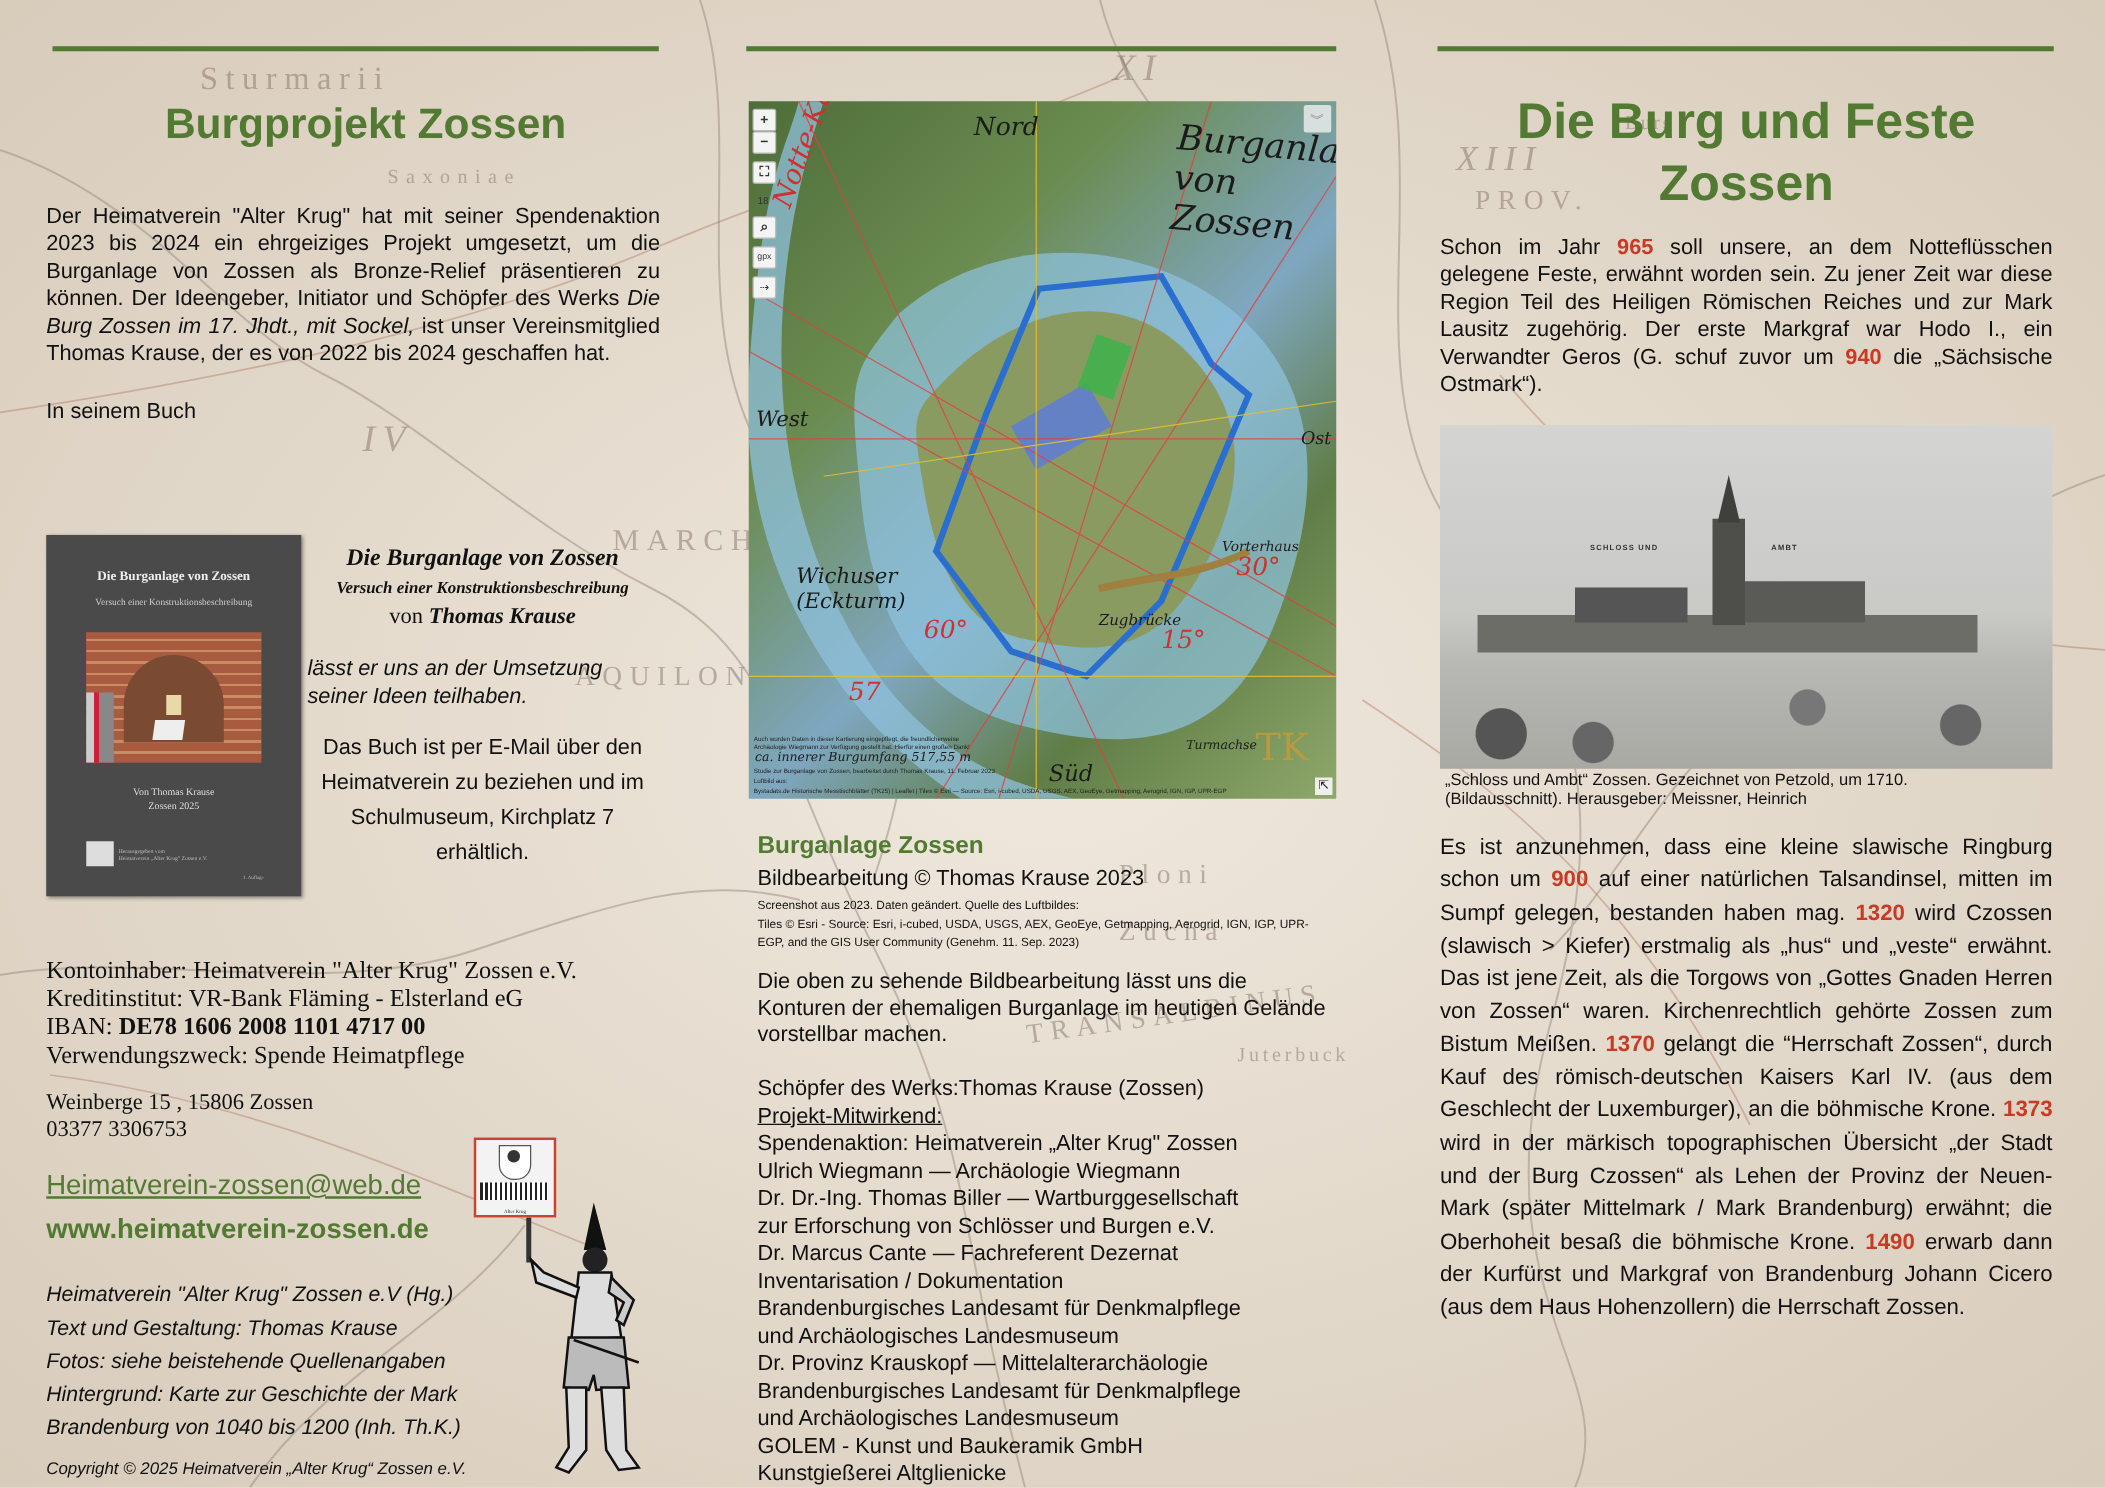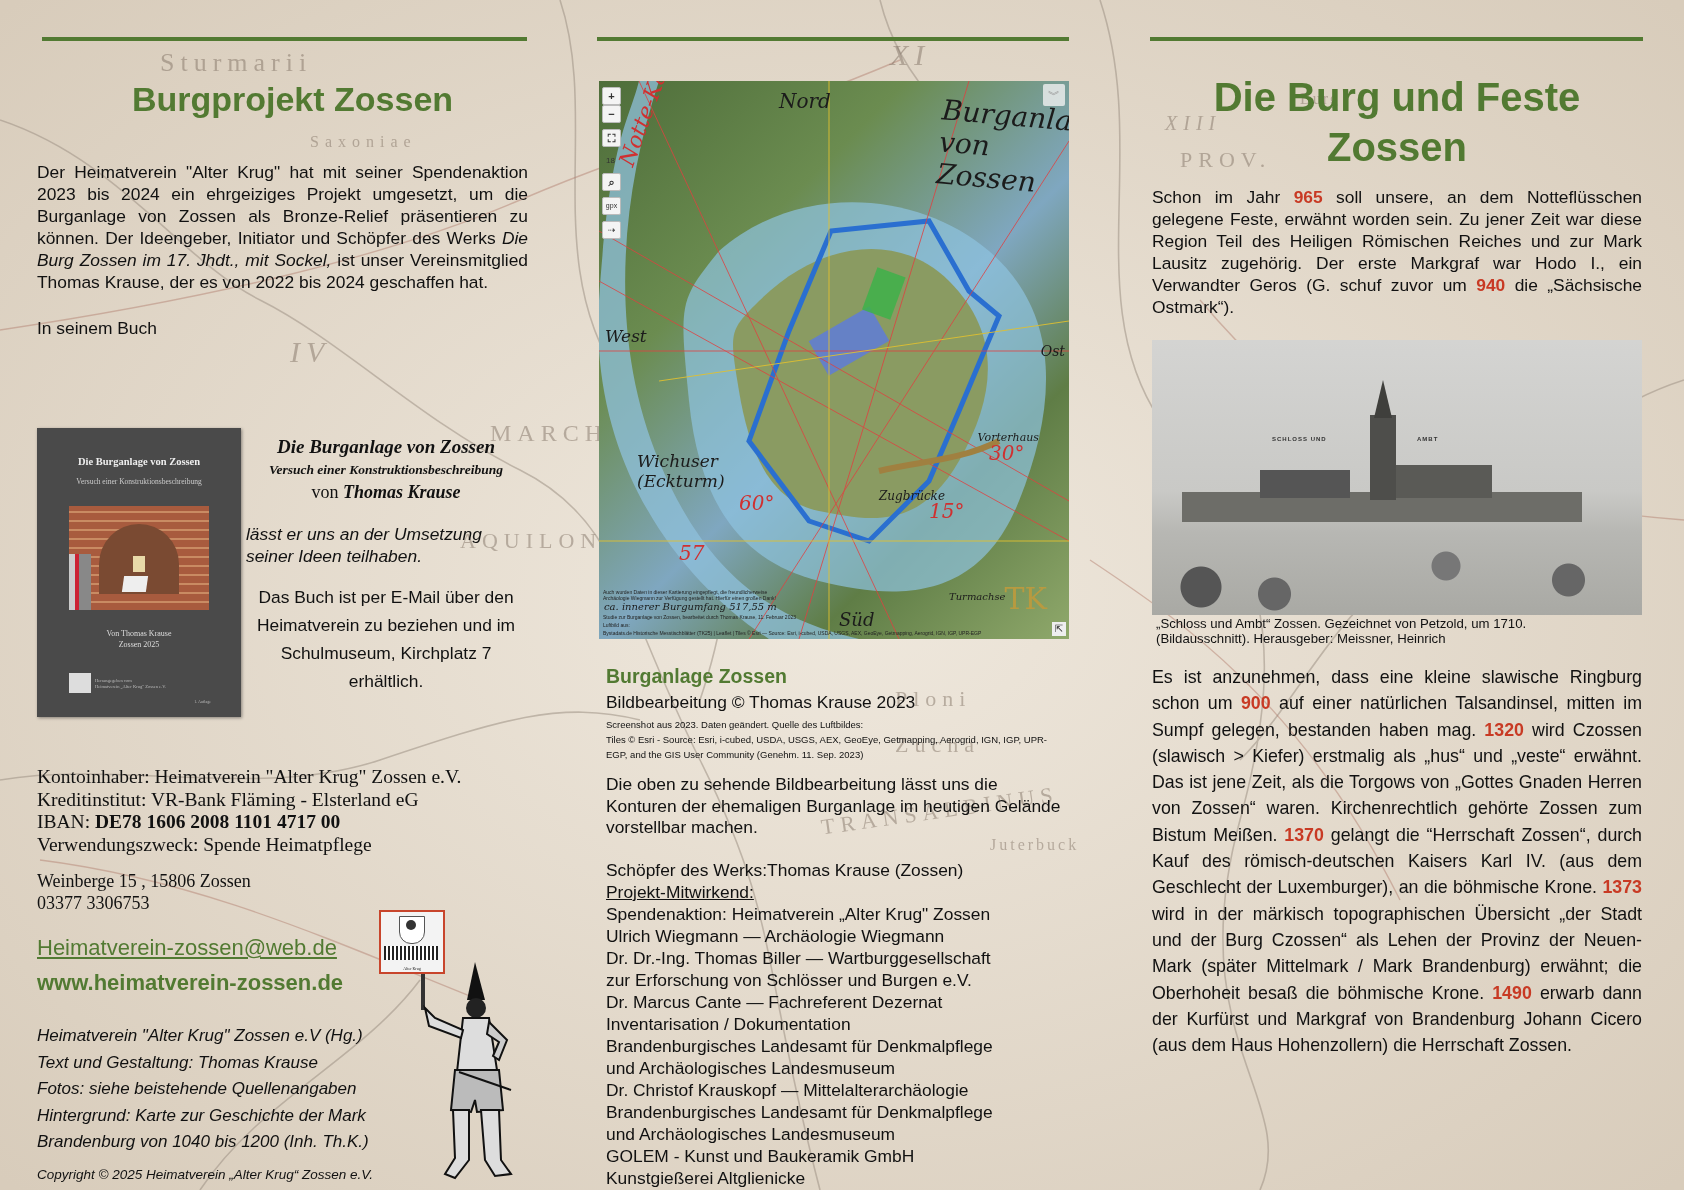--- a/index.html
+++ b/index.html
@@ -84,21 +84,21 @@
       <path d="M0 330 C200 300 380 260 520 200 S760 120 900 60"></path>
       <path d="M1200 300 C1300 420 1420 500 1684 520"></path>
       <path d="M40 860 C200 880 330 940 480 1000"></path>
       <path d="M1090 560 C1180 620 1300 700 1400 900"></path>
     </g>
   </svg>
   <div class="lbl" style="left:160px;top:48px;font-size:26px;">Sturmarii</div>
   <div class="lbl" style="left:310px;top:133px;font-size:16px;">Saxoniae</div>
   <div class="lbl" style="left:290px;top:335px;font-size:30px;font-style:italic;">IV</div>
   <div class="lbl" style="left:890px;top:38px;font-size:30px;font-style:italic;">XI</div>
-  <div class="lbl" style="left:1165px;top:112px;font-size:20px;font-style:italic;">XIII</div>
+  <div class="lbl" style="left:1165px;top:112px;font-size:28px;font-style:italic;">XIII</div>
   <div class="lbl" style="left:1180px;top:147px;font-size:22px;">PROV.</div>
   <div class="lbl" style="left:490px;top:420px;font-size:24px;">MARCHIA</div>
   <div class="lbl" style="left:460px;top:528px;font-size:22px;">AQUILON</div>
   <div class="lbl" style="left:820px;top:798px;font-size:22px;transform:rotate(-8deg);">TRANSALBINUS</div>
   <div class="lbl" style="left:990px;top:836px;font-size:16px;letter-spacing:3px;">Juterbuck</div>
   <div class="lbl" style="left:1300px;top:90px;font-size:16px;letter-spacing:2px;">Burg</div>
   <div class="lbl" style="left:895px;top:686px;font-size:22px;">Ploni</div>
   <div class="lbl" style="left:895px;top:732px;font-size:22px;">Zucha</div>
 </div>
 
@@ -248,21 +248,21 @@
     <div>Schöpfer des Werks:Thomas Krause (Zossen)</div>
     <div style="text-decoration:underline;">Projekt-Mitwirkend:</div>
     <div>Spendenaktion: Heimatverein „Alter Krug" Zossen</div>
     <div>Ulrich Wiegmann — Archäologie Wiegmann</div>
     <div>Dr. Dr.-Ing. Thomas Biller — Wartburggesellschaft</div>
     <div>zur Erforschung von Schlösser und Burgen e.V.</div>
     <div>Dr. Marcus Cante — Fachreferent Dezernat</div>
     <div>Inventarisation / Dokumentation</div>
     <div>Brandenburgisches Landesamt für Denkmalpflege</div>
     <div>und Archäologisches Landesmuseum</div>
-    <div>Dr. Christof Krauskopf — Mittelalterarchäologie</div>
+    <div>Dr. Provinz Krauskopf — Mittelalterarchäologie</div>
     <div>Brandenburgisches Landesamt für Denkmalpflege</div>
     <div>und Archäologisches Landesmuseum</div>
     <div>GOLEM - Kunst und Baukeramik GmbH</div>
     <div>Kunstgießerei Altglienicke</div>
   </div>
 </div>
 
 <div class="col" style="left:1152px;top:72px;width:490px;">
   <h2 style="font-size:40px;line-height:50px;"><span>Die Burg und Feste</span><br><span>Zossen</span></h2>
   <p class="just rich" style="font-size:17.4px;line-height:22px;margin-top:14px;"><span>Schon im Jahr </span><span class="red">965</span><span> soll unsere, an dem Notteflüsschen gelegene Feste, erwähnt worden sein. Zu jener Zeit war diese Region Teil des Heiligen Römischen Reiches und zur Mark Lausitz zugehörig. Der erste Markgraf war Hodo I., ein Verwandter Geros (G. schuf zuvor um </span><span class="red">940</span><span> die „Sächsische Ostmark“).</span></p>

